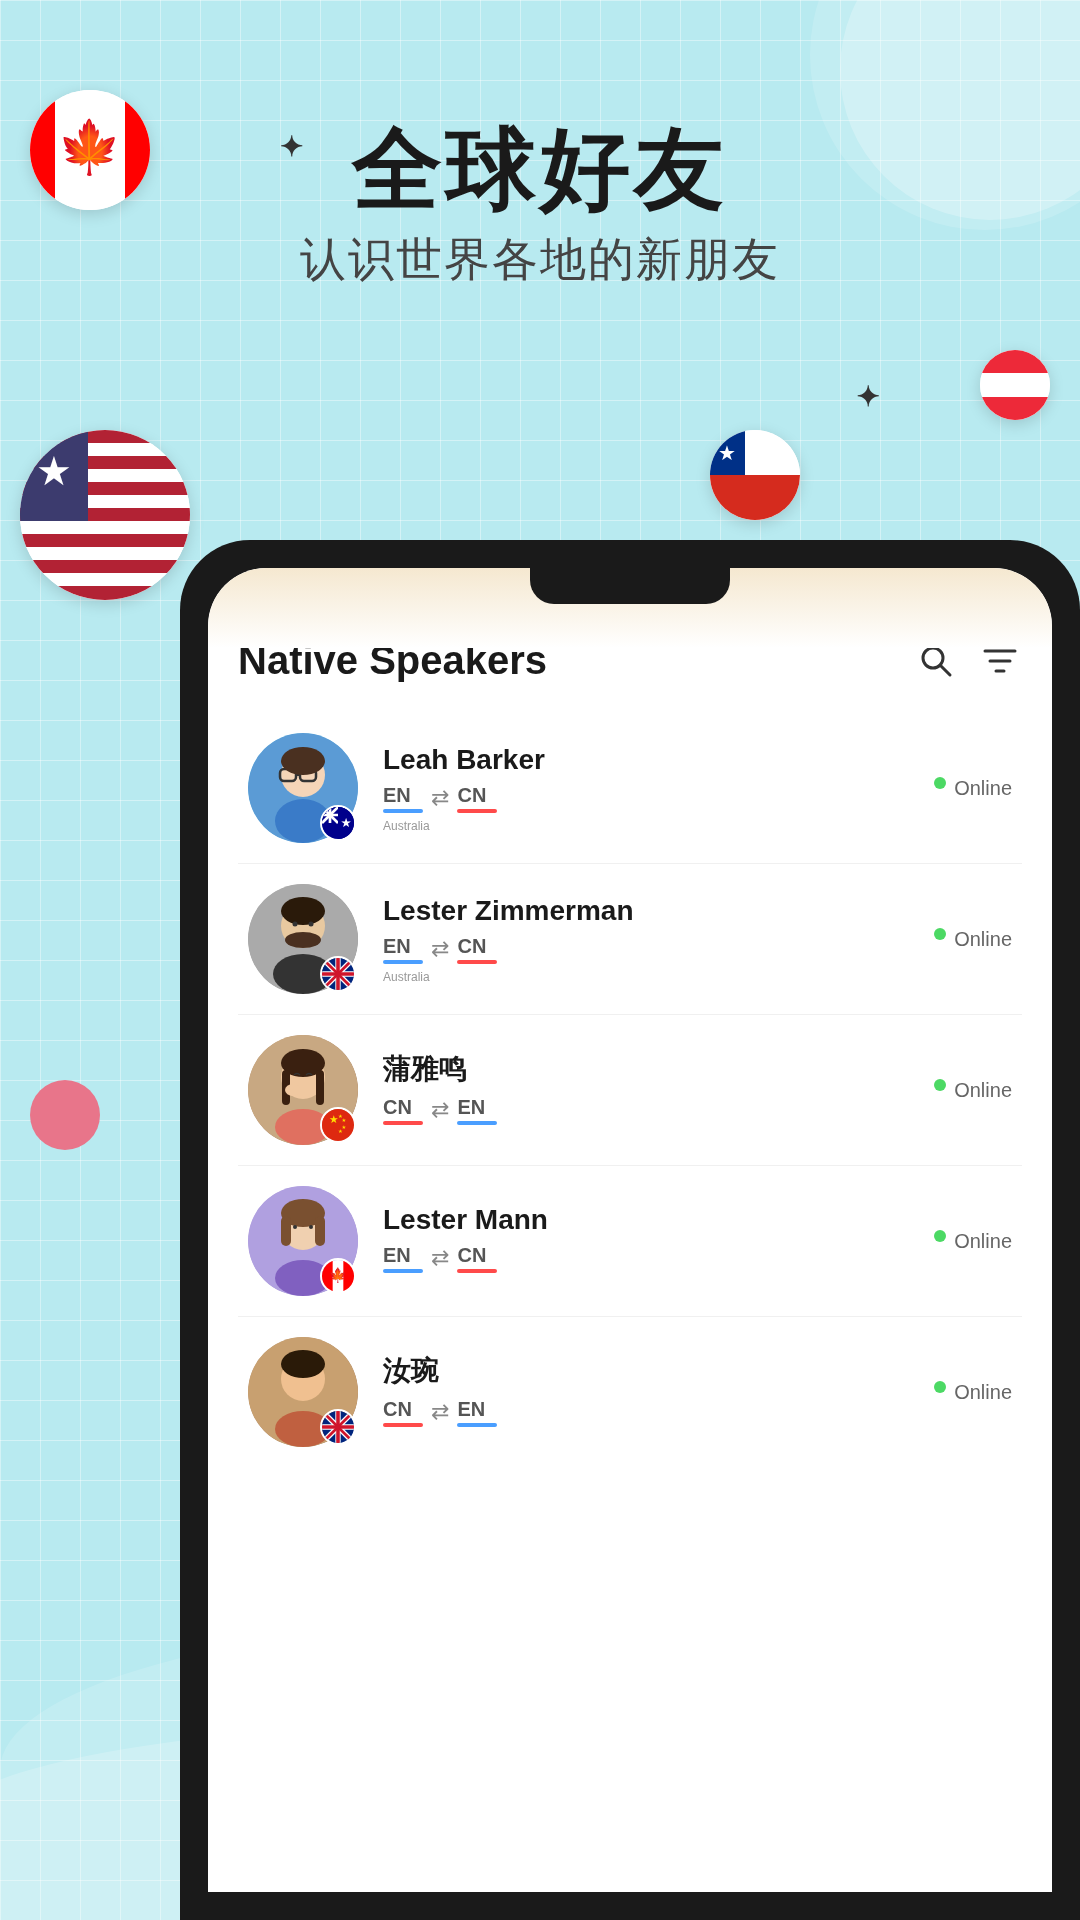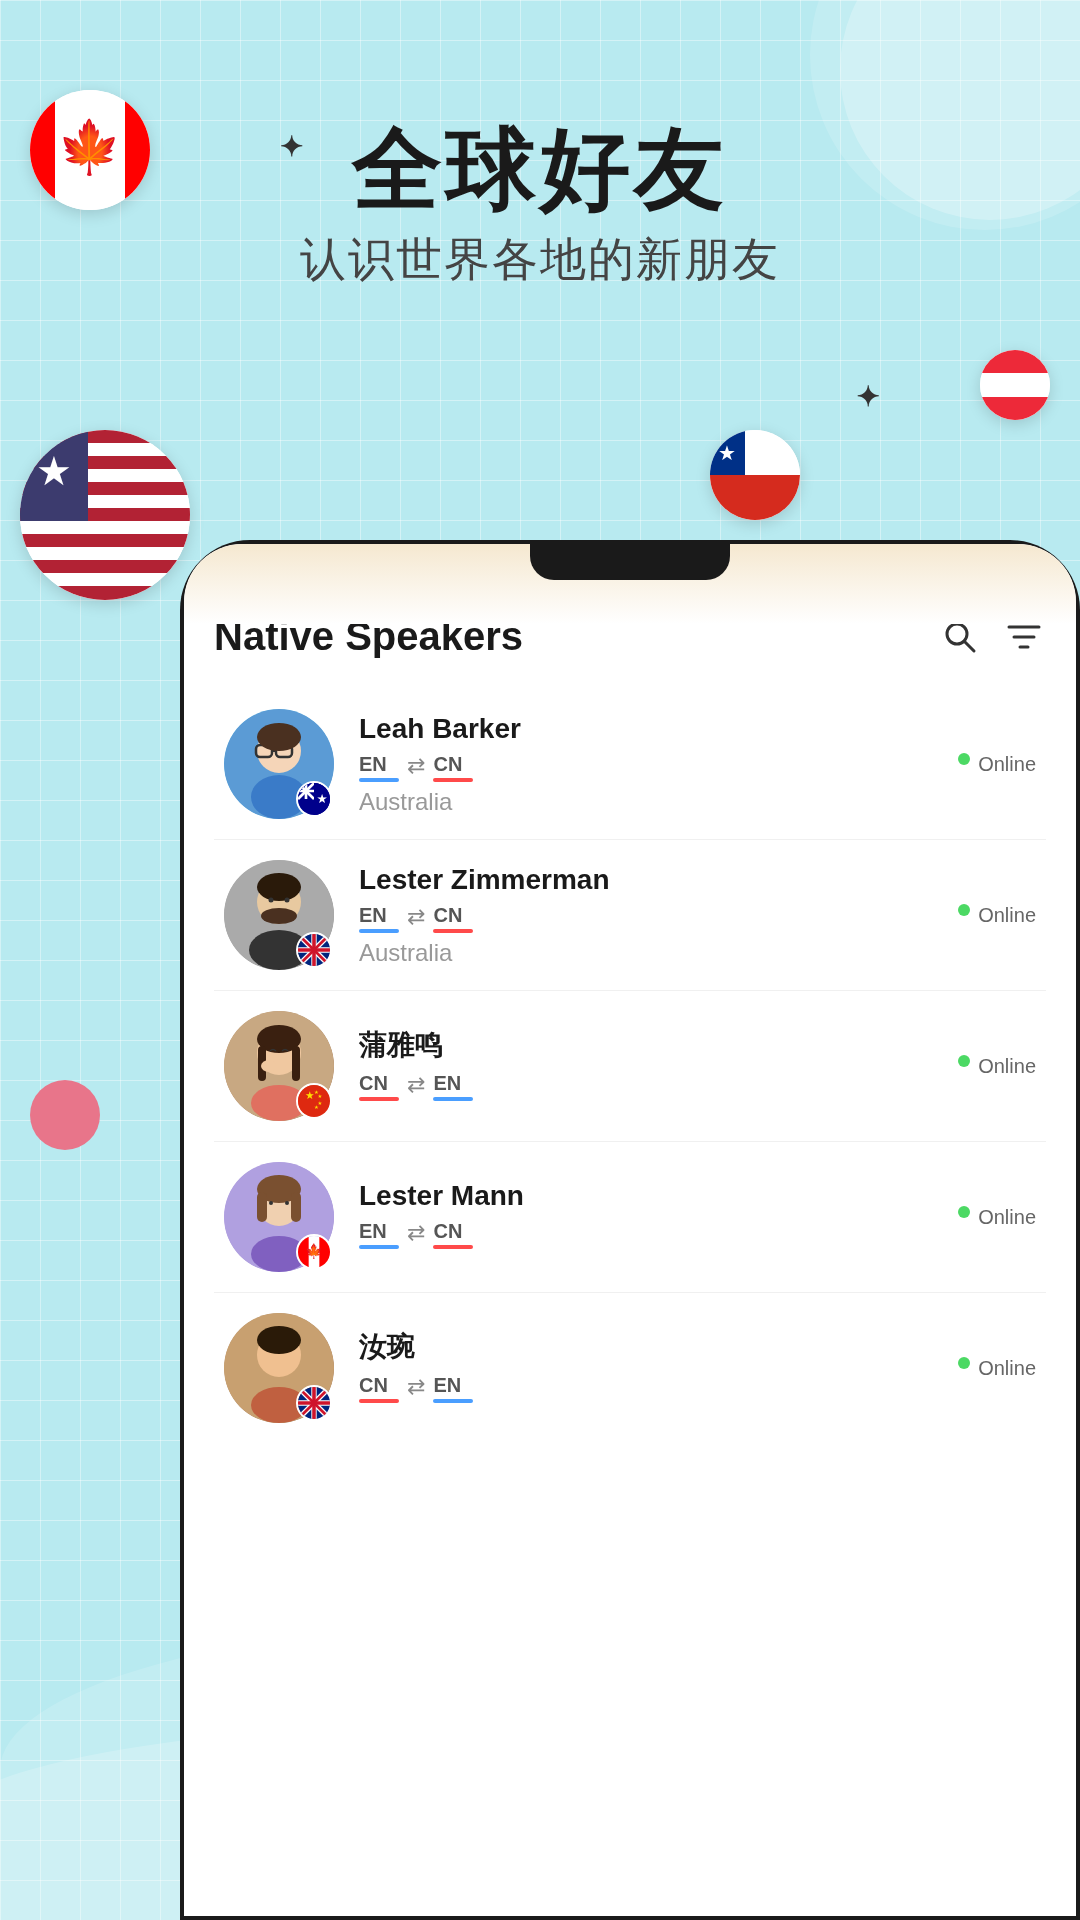--- a/index.html
+++ b/index.html
@@ -142,21 +142,21 @@
 
     
     .phone-frame {
       position: absolute;
       top: 540px;
       left: 180px;
       right: 0px;
       bottom: 0px;
       background: #1a1a1a;
       border-radius: 70px 70px 0 0;
-      padding: 4px;
+      padding: 28px;
       z-index: 20;
     }
 
     .phone-screen {
       background: white;
       border-radius: 58px 58px 0 0;
       overflow: hidden;
       height: 100%;
       position: relative;
     }
@@ -266,42 +266,42 @@
 
     .user-name {
       font-size: 28px;
       font-weight: 700;
       color: #1a1a1a;
       margin-bottom: 8px;
     }
 
     .lang-row {
       display: flex;
-      align-items: flex-start;
+      align-items: center;
       gap: 8px;
       margin-bottom: 6px;
     }
 
     .lang-badge {
       font-size: 20px;
       font-weight: 600;
       color: #555;
     }
 
     .lang-line {
       width: 40px;
       height: 4px;
       border-radius: 2px;
       margin-top: 2px;
     }
     .lang-line-blue { background: #4a9eff; }
     .lang-line-red { background: #ff4a4a; }
 
     .user-location {
-      font-size: 24px;
+      font-size: 12px;
       color: #999;
     }
 
     .online-status {
       display: flex;
       gap: 8px;
       font-size: 20px;
       color: #666;
     }
 

